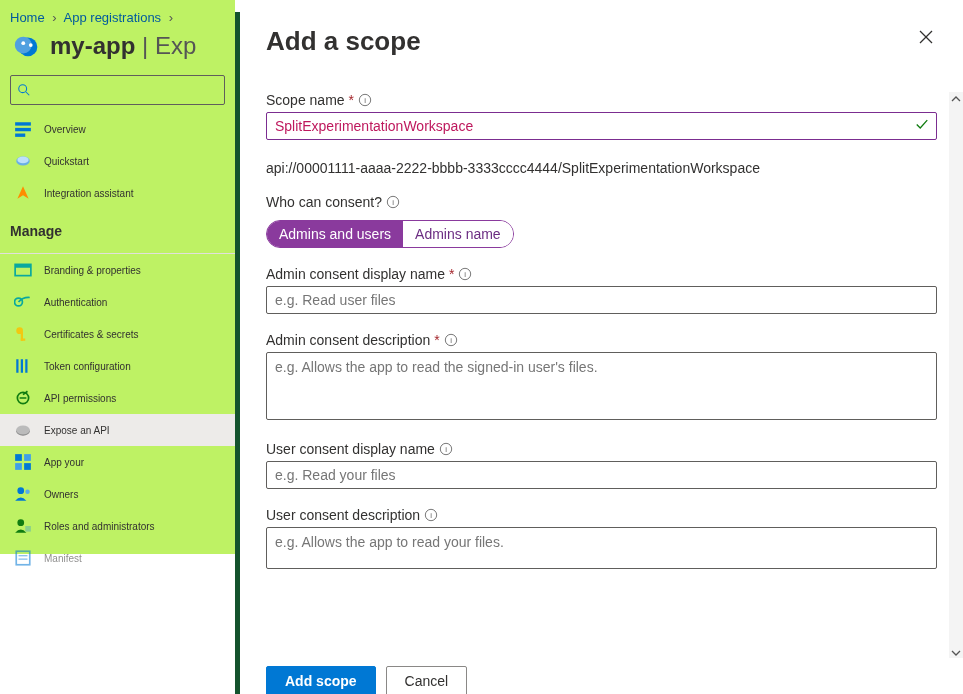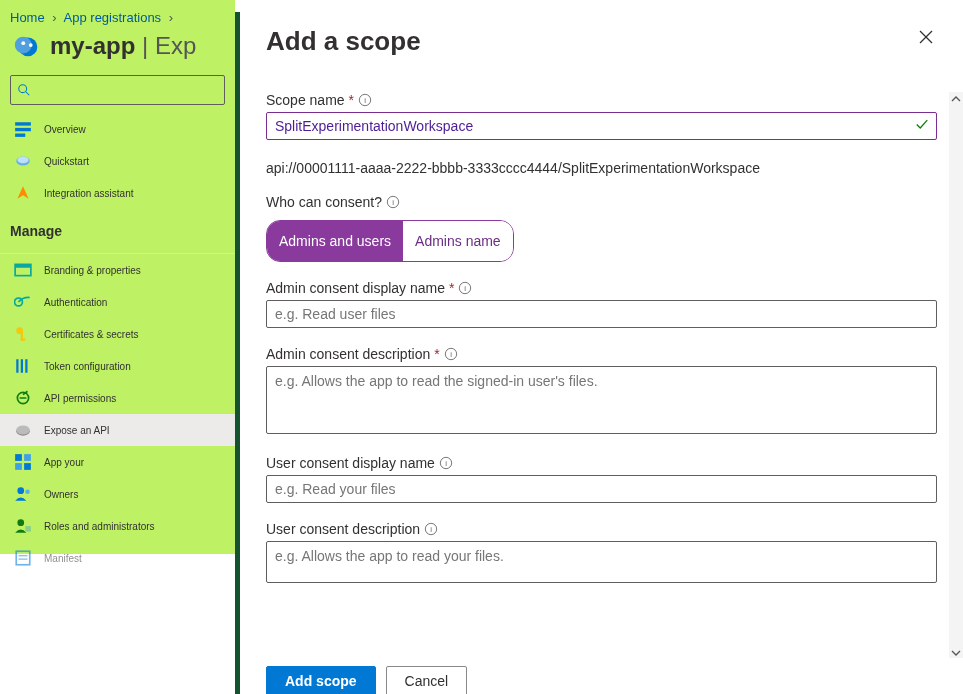--- a/index.html
+++ b/index.html
@@ -32,30 +32,30 @@
   .panel { position: absolute; left: 235px; top: 12px; right: 0; height: 694px; background: #fff; border-left: 5px solid #14532d; }
   .panel-header { display: flex; justify-content: space-between; align-items: flex-start; padding: 14px 26px 10px 26px; }
   .panel-title { font-size: 26px; font-weight: 600; color: #323130; }
   .close-btn { cursor: pointer; width: 22px; height: 22px; display: flex; align-items: center; justify-content: center; color: #323130; }
 
   .scroll-area { position: absolute; top: 80px; bottom: 46px; left: 0; right: 14px; overflow-y: scroll; padding: 0 12px 10px 26px; }
   .field-label { font-size: 14px; color: #323130; margin-top: 18px; margin-bottom: 4px; display: flex; align-items: center; gap: 4px; }
   .field-label .req { color: #a4262c; }
   .info-icon { width: 14px; height: 14px; color: #666; }
 
-  .text-input { width: 100%; border: 1px solid #605e5c; font-size: 14px; padding: 5px 8px; outline: none; color: #4c1d95; border-radius: 2px; }
+  .text-input { width: 100%; border: 1px solid #605e5c; font-size: 14px; padding: 5px 8px; outline: none; color: #be185d; border-radius: 2px; }
   .text-input.valid { border: 1px solid #7b2d90; padding-right: 28px; }
   .text-area { width: 100%; border: 1px solid #605e5c; font-size: 14px; padding: 6px 8px; outline: none; color: #323130; resize: none; height: 68px; font-family: inherit; border-radius: 2px; }
   .text-input::placeholder, .text-area::placeholder { color: #767676; }
   .input-wrap { position: relative; }
   .check-mark { position: absolute; right: 8px; top: 50%; transform: translateY(-50%); color: #107c10; }
   .hint { font-size: 14px; color: #323130; margin-top: 20px; word-break: break-all; }
 
   .toggle-group { display: inline-flex; border: 1px solid #8a3a9d; border-radius: 14px; overflow: hidden; margin-top: 6px; }
-  .toggle-opt { padding: 12px 12px; font-size: 14px; cursor: pointer; background: #fff; color: #6b2d82; }
+  .toggle-opt { padding: 5px 12px; font-size: 14px; cursor: pointer; background: #fff; color: #6b2d82; }
   .toggle-opt.active { background: #8a3a9d; color: #fff; }
 
   .first-label { margin-top: 0; }
 
   .footer { position: absolute; left: 0; right: 0; bottom: 0; height: 48px; padding: 8px 26px; display: flex; gap: 10px; background: #fff; border-top: 0; align-items: flex-start; }
   .btn-primary { background: #0078d4; color: #fff; border: 1px solid #0078d4; padding: 6px 18px; font-size: 14px; cursor: pointer; border-radius: 2px; font-weight: 600; }
   .btn-secondary { background: #fff; color: #323130; border: 1px solid #8a8886; padding: 6px 18px; font-size: 14px; cursor: pointer; border-radius: 2px; }
 
   
   .scroll-strip { position: absolute; right: 0; top: 80px; bottom: 46px; width: 14px; background: #f4f4f4; }

